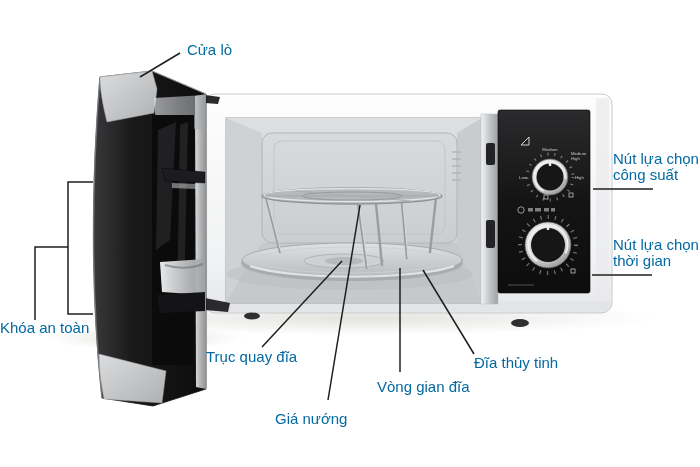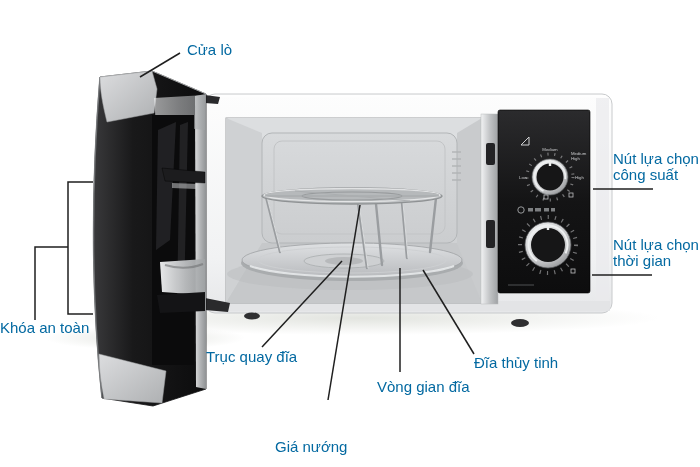--- a/index.html
+++ b/index.html
@@ -12,21 +12,21 @@
   .part-label{
     position:absolute;font-size:15px;line-height:16px;color:#0369a1;
     white-space:nowrap;letter-spacing:0;
   }
   .part-label.wrap{white-space:normal;width:92px;}
   #lbl-door   {left:187px;top:42px;}
   #lbl-power  {left:613px;top:151px;}
   #lbl-time   {left:613px;top:237px;}
   #lbl-safety {left:0;  top:320px;}
   #lbl-shaft  {left:206px;top:349px;}
-  #lbl-grill  {left:275px;top:411px;margin-top:28px;}
+  #lbl-grill  {left:275px;top:411px;}
   #lbl-ring   {left:377px;top:379px;}
   #lbl-tray   {left:474px;top:355px;text-align:center;}
 </style>
 </head>
 <body>
 
 <div class="stage">
 
   <svg width="700" height="467" viewBox="0 0 700 467">
     <defs>

